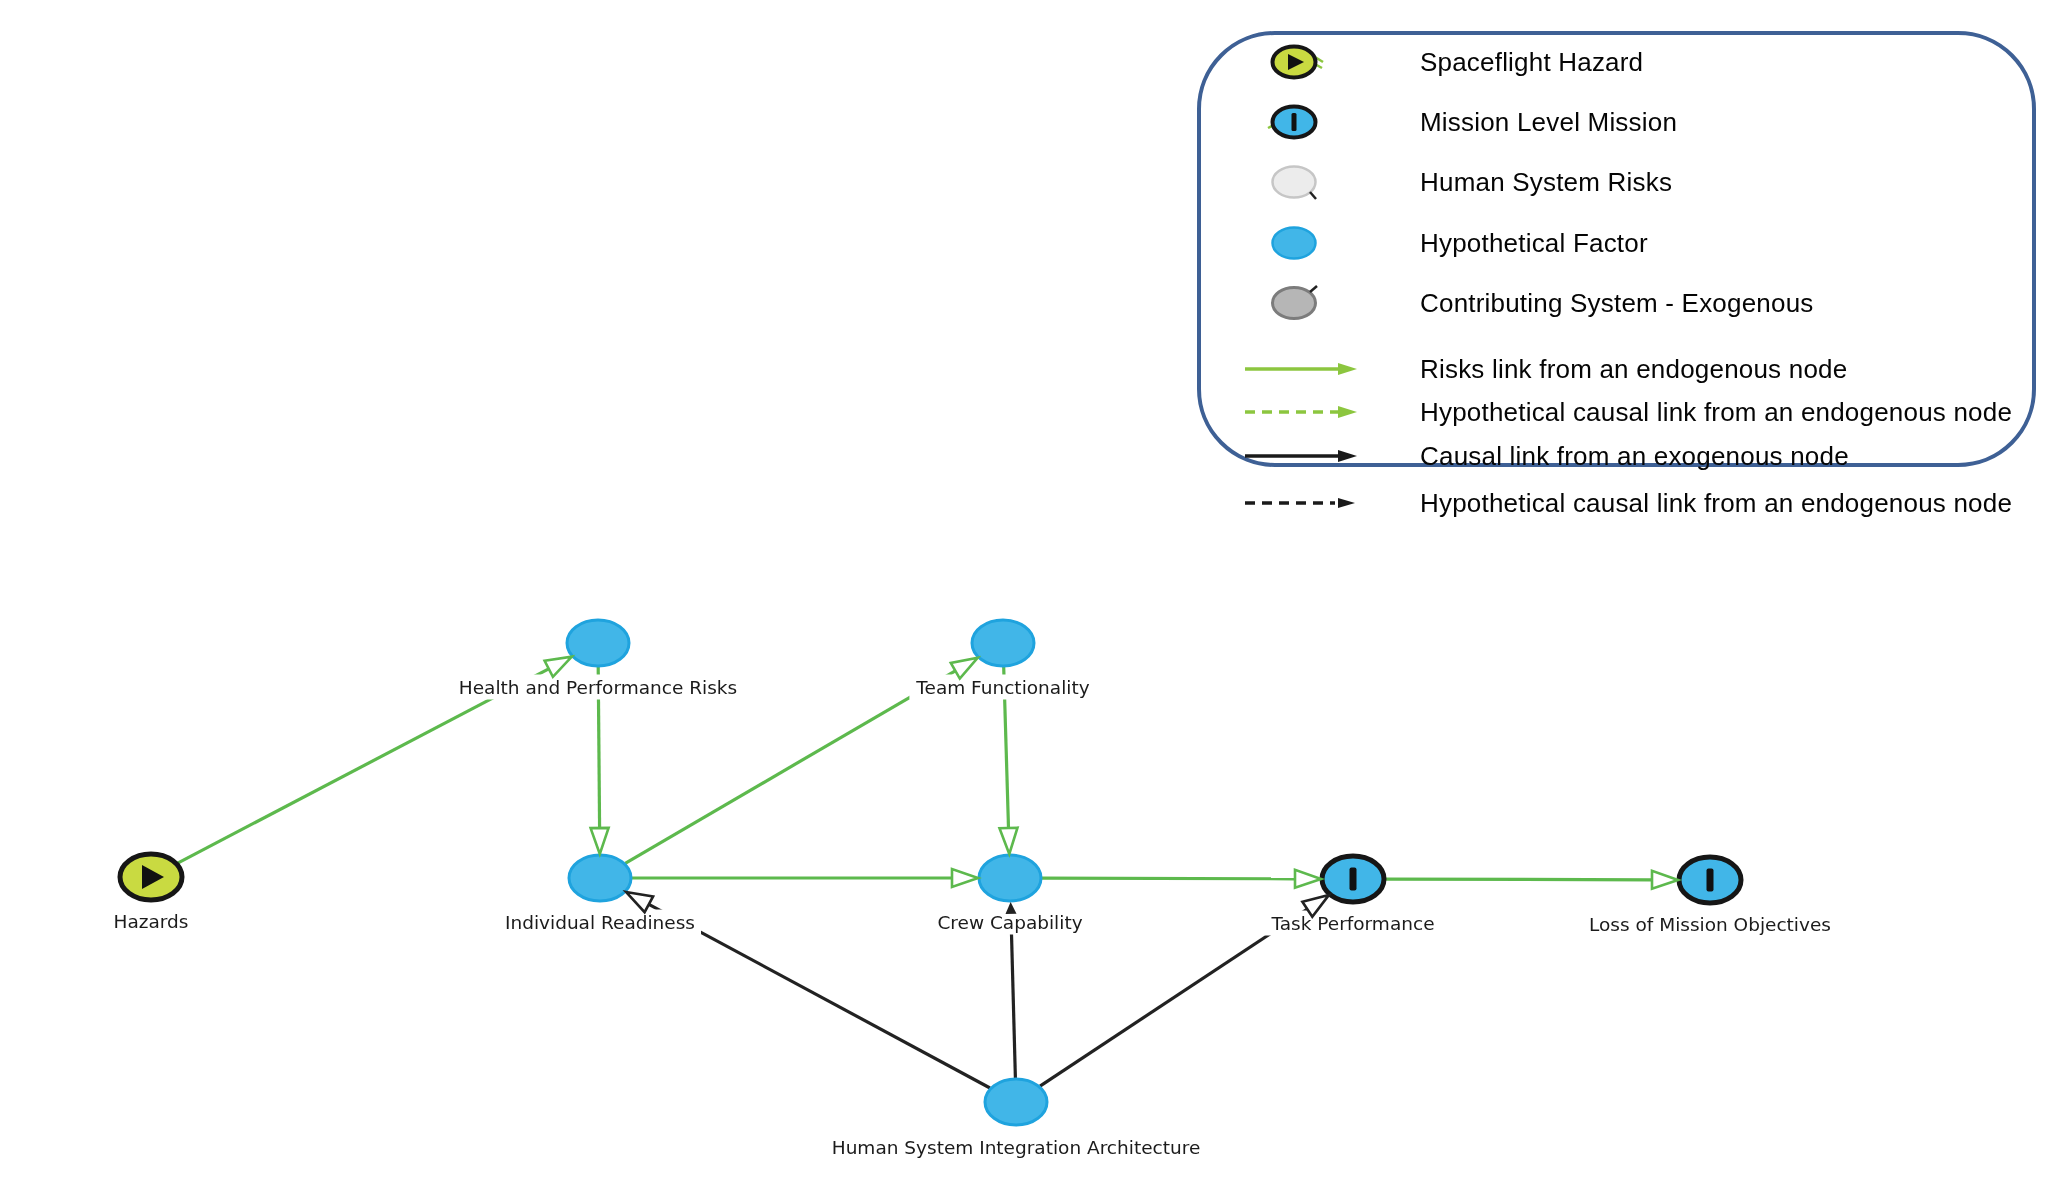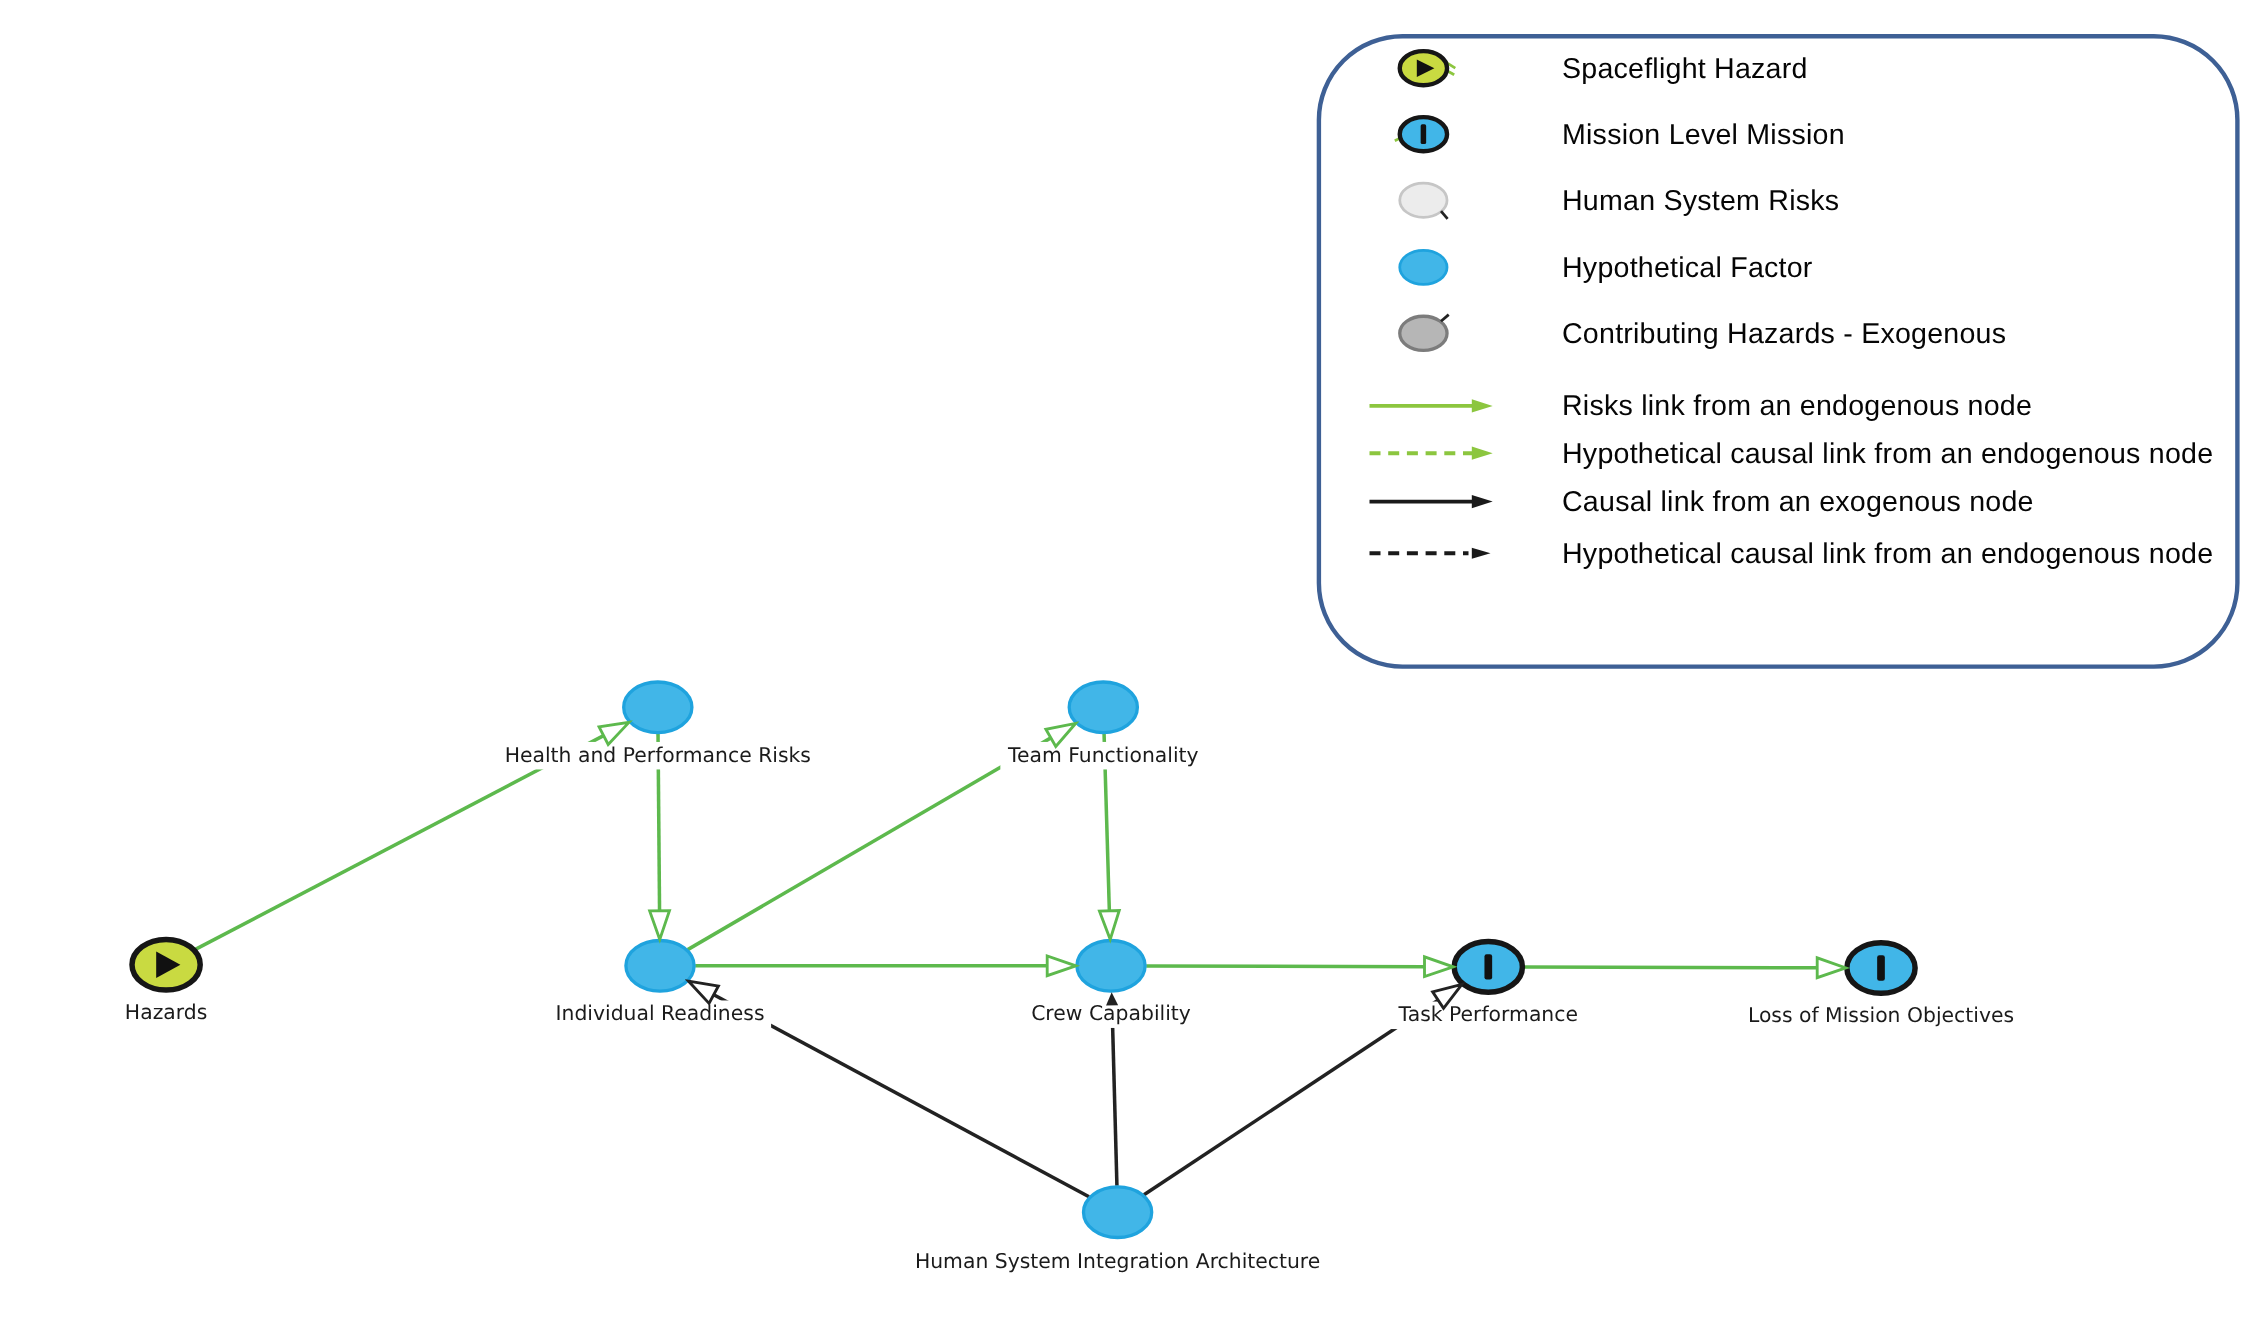--- a/index.html
+++ b/index.html
@@ -1,21 +1,21 @@
 <!DOCTYPE html>
 <html style="--node-fill: #41b6e8; --node-stroke: #1fa3de; --hazard-fill: #c9da41; --outline-black: #161616; --edge-green: #5db94d; --edge-black: #222222; --legend-green: #8cc63f; --legend-black: #1a1a1a; --legend-border: #3e6095; --risk-fill: #ececec; --risk-stroke: #c6c6c6; --exo-fill: #b6b6b6; --exo-stroke: #7c7c7c; --label-color: #1b1b1b;"><head>
 <meta charset="utf-8">
 <style>
   html,body{margin:0;padding:0;background:#ffffff;}
   .page{position:relative;width:2047px;height:1202px;background:#fff;overflow:hidden;
         font-family:"Liberation Sans",sans-serif;}
   #graph{position:absolute;left:0;top:0;}
 
   
-  .legend{position:absolute;left:1197px;top:31px;width:839px;height:577px;
+  .legend{position:absolute;left:1197px;top:31px;width:839px;height:436px;
           box-sizing:border-box;border:4px solid var(--legend-border);
           border-radius:78px;background:#fff;}
   .lrow{position:absolute;left:0;right:0;height:0;}
   .licon{position:absolute;left:66px;top:0;transform:translateY(-50%);overflow:visible;}
   .licon.arrow{left:42px;}
   .llabel{position:absolute;left:219px;top:0;transform:translateY(-50%);
           white-space:nowrap;font-size:26px;color:#050505;letter-spacing:0.2px;}
 
   .ell-hazard{fill:var(--hazard-fill);stroke:var(--outline-black);stroke-width:4px;}
   .ell-outcome{fill:var(--node-fill);stroke:var(--outline-black);stroke-width:4px;}
@@ -129,21 +129,21 @@
         <ellipse cx="27" cy="20" rx="21.5" ry="15.5" class="ell-factor"></ellipse>
       </svg>
       <span class="llabel">Hypothetical Factor</span>
     </div>
 
     <div class="lrow" style="top:268px">
       <svg class="licon" width="56" height="40" viewBox="0 0 56 40">
         <ellipse cx="27" cy="20" rx="21.5" ry="15.5" class="ell-exo"></ellipse>
         <line x1="43" y1="9" x2="50" y2="3" class="stub-black"></line>
       </svg>
-      <span class="llabel">Contributing Hazards - Exogenous</span>
+      <span class="llabel">Contributing System - Exogenous</span>
     </div>
 
     <div class="lrow" style="top:334px">
       <svg class="licon arrow" width="116" height="20" viewBox="0 0 116 20">
         <line x1="2" y1="10" x2="96" y2="10" class="al green"></line>
         <polygon points="114,10 95,4 95,16" class="ah green"></polygon>
       </svg>
       <span class="llabel">Risks link from an endogenous node</span>
     </div>
 

